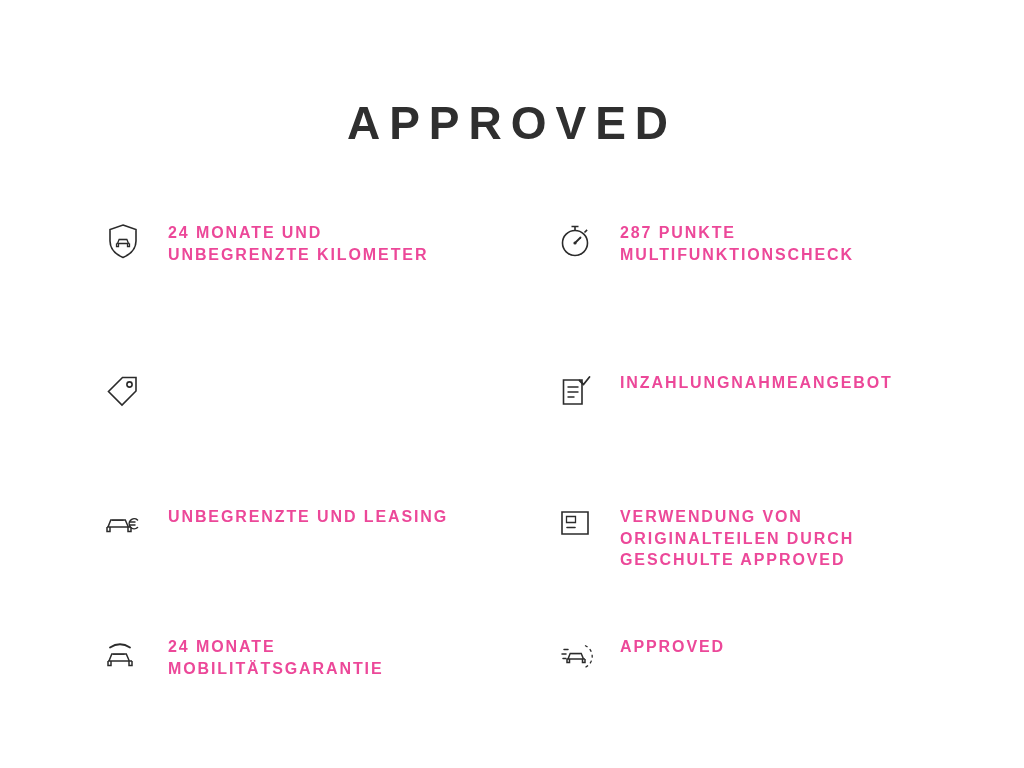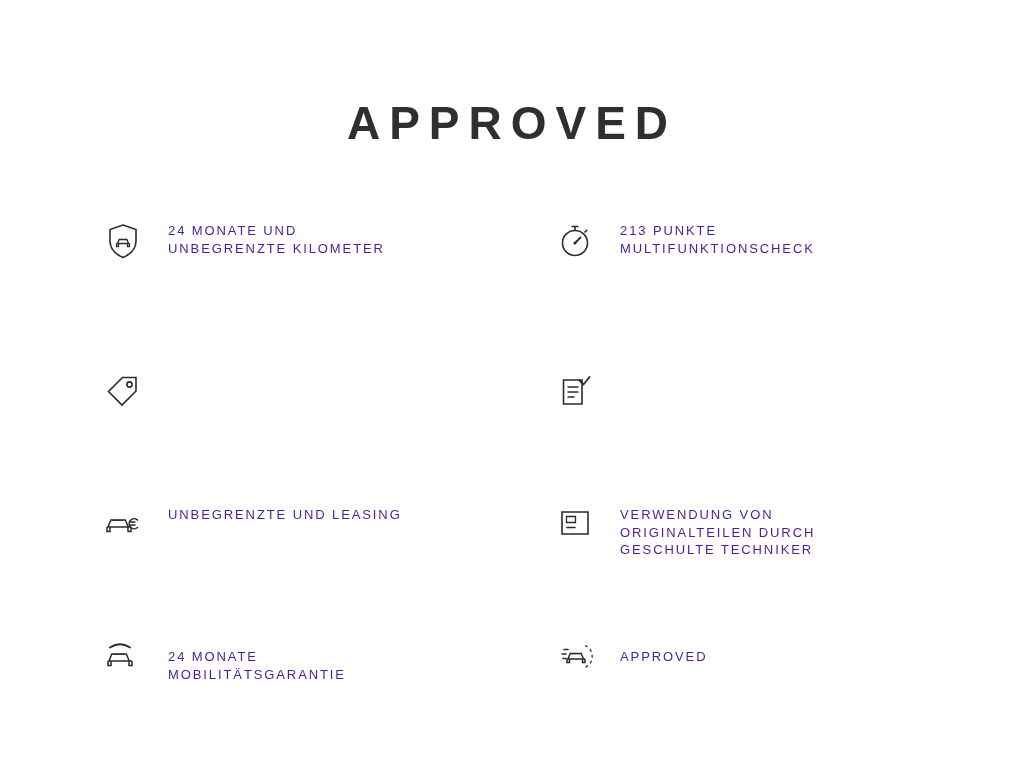--- a/index.html
+++ b/index.html
@@ -59,34 +59,34 @@
     align-items: center;
     justify-content: center;
     color: #2b2b2b;
   }
 
   .feature .icon svg {
     display: block;
   }
 
   .feature .label {
-    font-size: 13px;
-    font-weight: normal;
+    font-size: 16px;
+    font-weight: bold;
     letter-spacing: 1.9px;
     line-height: 1.35;
-    color: #4c1d95;
+    color: #ec4899;
     white-space: pre-line;
     padding-top: 6px;
   }
 
   
   .row-1 .label { padding-top: 4px; }
   .row-2 .label { padding-top: 4px; }
   .row-3 .label { padding-top: 6px; }
-  .row-4 .label { padding-top: 4px; margin-top: 12px; }
+  .row-4 .label { padding-top: 4px; }
 </style>
 </head>
 <body>
 
 <div class="page">
 
   <div class="title">APPROVED</div>
 
   <div class="grid">
 
@@ -104,41 +104,42 @@
 
     <div class="feature row-1 col-right">
       <span class="icon">
         <svg width="40" height="40" viewBox="0 0 40 40" fill="none" stroke="#2b2b2b" stroke-width="1.6">
           <circle cx="20" cy="22" r="12.5"></circle>
           <path d="M16.5 5.5 h7 M20 5.5 v4 M29.5 11.5 l2.6-2.6"></path>
           <path d="M20 22 l5.5 -5.5" stroke-width="1.8" stroke-linecap="round"></path>
           <circle cx="20" cy="22" r="1.6" fill="#2b2b2b" stroke="none"></circle>
         </svg>
       </span>
-      <span class="label">213 PUNKTE
+      <span class="label">287 PUNKTE
 MULTIFUNKTIONSCHECK</span>
     </div>
 
     <div class="feature row-2">
       <span class="icon">
         <svg width="40" height="40" viewBox="0 0 40 40" fill="none" stroke="#2b2b2b" stroke-width="1.6">
           <path d="M19.5 6.5 H33 V20 L19 34 L5.5 20.5 Z"></path>
           <circle cx="26.5" cy="13.5" r="2.6"></circle>
         </svg>
       </span>
     </div>
 
     <div class="feature row-2 col-right">
       <span class="icon">
         <svg width="40" height="40" viewBox="0 0 40 40" fill="none" stroke="#2b2b2b" stroke-width="1.6">
           <path d="M8.5 9 H27 V33 H8.5 Z"></path>
           <path d="M12.5 16 h11 M12.5 21 h11 M12.5 26 h7" stroke-width="1.4"></path>
           <path d="M24.5 9.5 l4 4 l6 -7.5" stroke-width="1.8" stroke-linecap="round" stroke-linejoin="round"></path>
         </svg>
       </span>
+      <span class="label">INZAHLUNGNAHMEANGEBOT</span>
     </div>
 
     <div class="feature row-3">
       <span class="icon">
         <svg width="44" height="40" viewBox="0 0 44 40" fill="none" stroke="#2b2b2b" stroke-width="1.5">
           <path d="M6 24 h24 M7 24 l2.8 -7 h14.5 l3 7 M6 24 v4.5 h3 V24 M30 24 v4.5 h-3 V24"></path>
           <path d="M11 17.3 h11.5" stroke-width="1.1"></path>
           <path d="M36.5 24.5 a5 5 0 1 1 0 -7.5" stroke-width="1.6" stroke-linecap="round"></path>
           <path d="M28.5 19 h6 M28.5 22 h6" stroke-width="1.4"></path>
         </svg>
@@ -149,21 +150,21 @@
     <div class="feature row-3 col-right">
       <span class="icon">
         <svg width="40" height="40" viewBox="0 0 40 40" fill="none" stroke="#2b2b2b" stroke-width="1.6">
           <path d="M7 9 H33 V31 H7 Z"></path>
           <path d="M11.5 13.5 h9 v6 h-9 Z" stroke-width="1.3"></path>
           <path d="M12 24.5 h8" stroke-width="1.6" stroke-linecap="round"></path>
         </svg>
       </span>
       <span class="label">VERWENDUNG VON
 ORIGINALTEILEN DURCH
-GESCHULTE TECHNIKER</span>
+GESCHULTE APPROVED</span>
     </div>
 
     <div class="feature row-4">
       <span class="icon">
         <svg width="44" height="40" viewBox="0 0 44 40" fill="none" stroke="#2b2b2b" stroke-width="1.5">
           <path d="M9 12.5 q10 -6.5 20 0" stroke-width="1.8" stroke-linecap="round"></path>
           <path d="M7 26 h24 M8 26 l2.8 -7 h14.5 l3 7 M7 26 v4.5 h3 V26 M31 26 v4.5 h-3 V26"></path>
           <path d="M12 19.3 h11.5" stroke-width="1.1"></path>
         </svg>
       </span>

